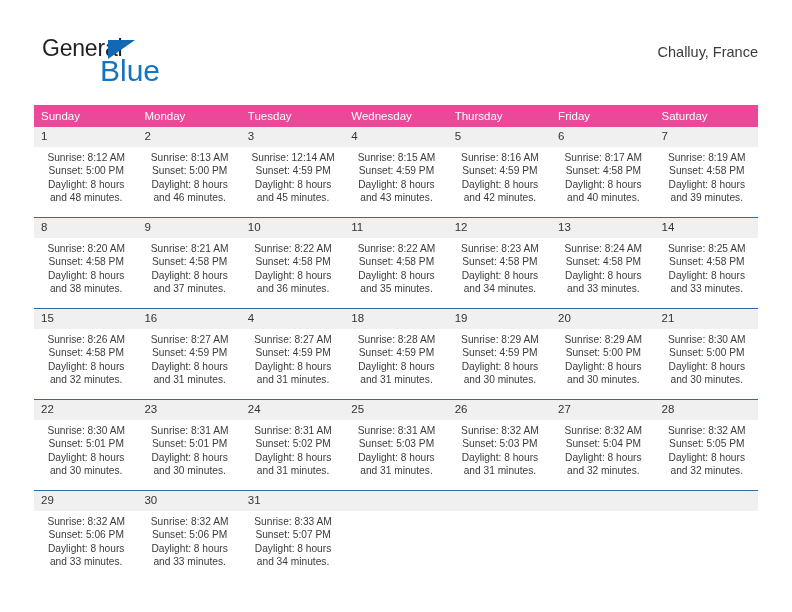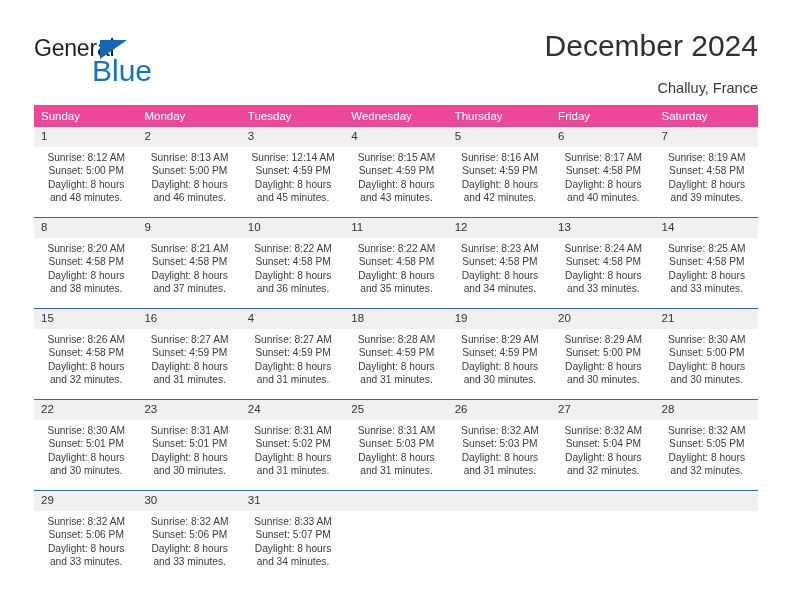--- a/index.html
+++ b/index.html
@@ -23,21 +23,21 @@
   
   .header {
     position: absolute;
     left: 34px;
     top: 28px;
     right: 34px;
     height: 72px;
   }
   .logo {
     position: absolute;
-    left: 0;
+    left: 8px;
     top: 8px;
     width: 180px;
     height: 58px;
   }
   .logo-general {
     position: absolute;
     left: 0;
     top: 0;
     font-size: 23px;
     color: #231f20;
@@ -143,21 +143,20 @@
 
   <div class="header">
 
     <div class="logo">
       <span class="logo-general">General</span>
       <span class="logo-tri"></span>
       <span class="logo-blue">Blue</span>
     </div>
 
     <div class="title-wrap">
-      <div class="cal-title">December 2024</div>
       <div class="cal-location">Challuy, France</div>
     </div>
 
   </div>
 
   <table class="calendar">
     <thead>
       <tr id="weekday-row">
           <th>Sunday</th>
           <th>Monday</th>

